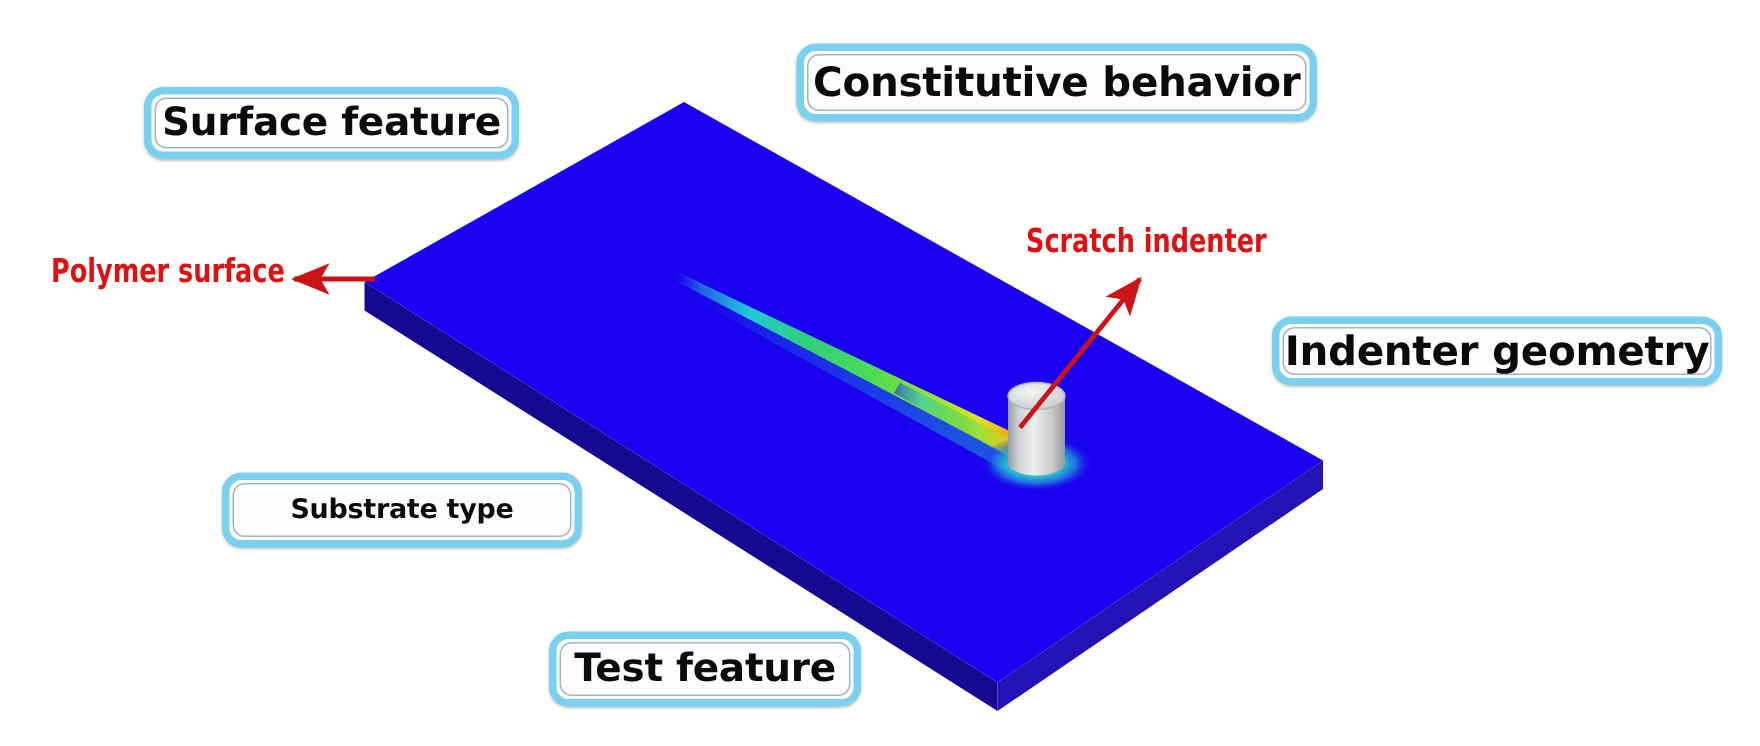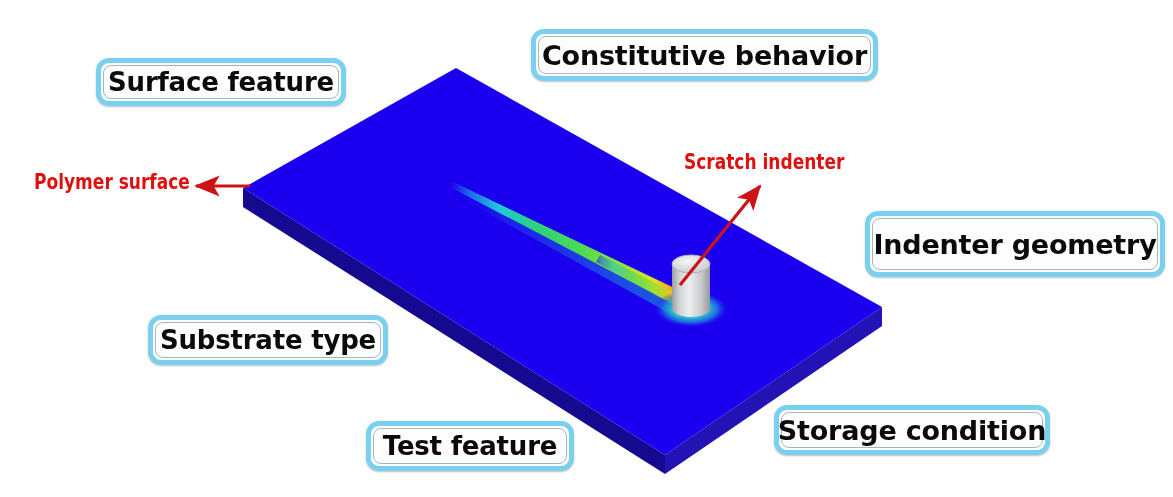--- a/index.html
+++ b/index.html
@@ -42,25 +42,25 @@
     letter-spacing:-0.2px;
     line-height:1;
   }
 
   #cl-surface-feature{left:96px;  top:58px;  width:250px; height:48px;}
   #cl-surface-feature .txt{font-size:26px;}
 
   #cl-constitutive{left:531px; top:29px;  width:347px; height:52px;}
   #cl-constitutive .txt{font-size:27px;}
 
-  #cl-indenter-geom{left:848px; top:211px; width:300px; height:66px;margin-left:17px;}
+  #cl-indenter-geom{left:848px; top:211px; width:300px; height:46px;}
   #cl-indenter-geom .txt{font-size:27px;}
 
   #cl-substrate{left:148px; top:315px; width:240px; height:50px;}
-  #cl-substrate .txt{font-size:26px;}
+  #cl-substrate .txt{font-size:18px;}
 
   #cl-test-method{left:366px; top:421px; width:208px; height:50px;}
   #cl-test-method .txt{font-size:26px;}
 
   #cl-storage{left:774px; top:405px; width:276px; height:50px;}
   #cl-storage .txt{font-size:27px;}
 
   
   .annot{
     position:absolute;
@@ -186,19 +186,14 @@
       <span class="txt">Substrate type</span>
     </div>
   </div>
 
   <div class="callout" id="cl-test-method">
     <div class="inner">
       <span class="txt">Test feature</span>
     </div>
   </div>
 
-  <div class="callout" id="cl-storage">
-    <div class="inner">
-      <span class="txt">Storage condition</span>
-    </div>
-  </div>
 
 </div>
 
 </body></html>

